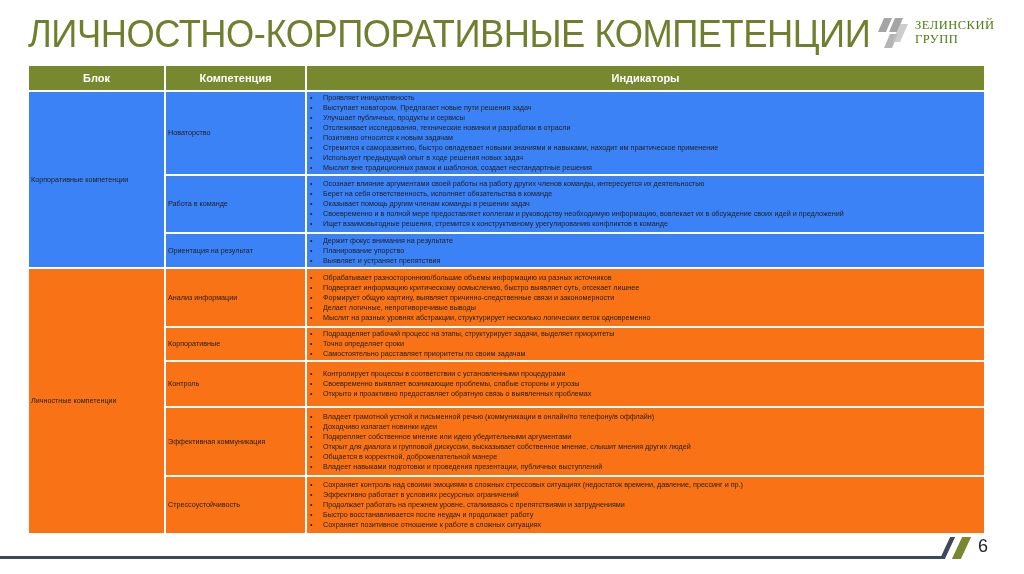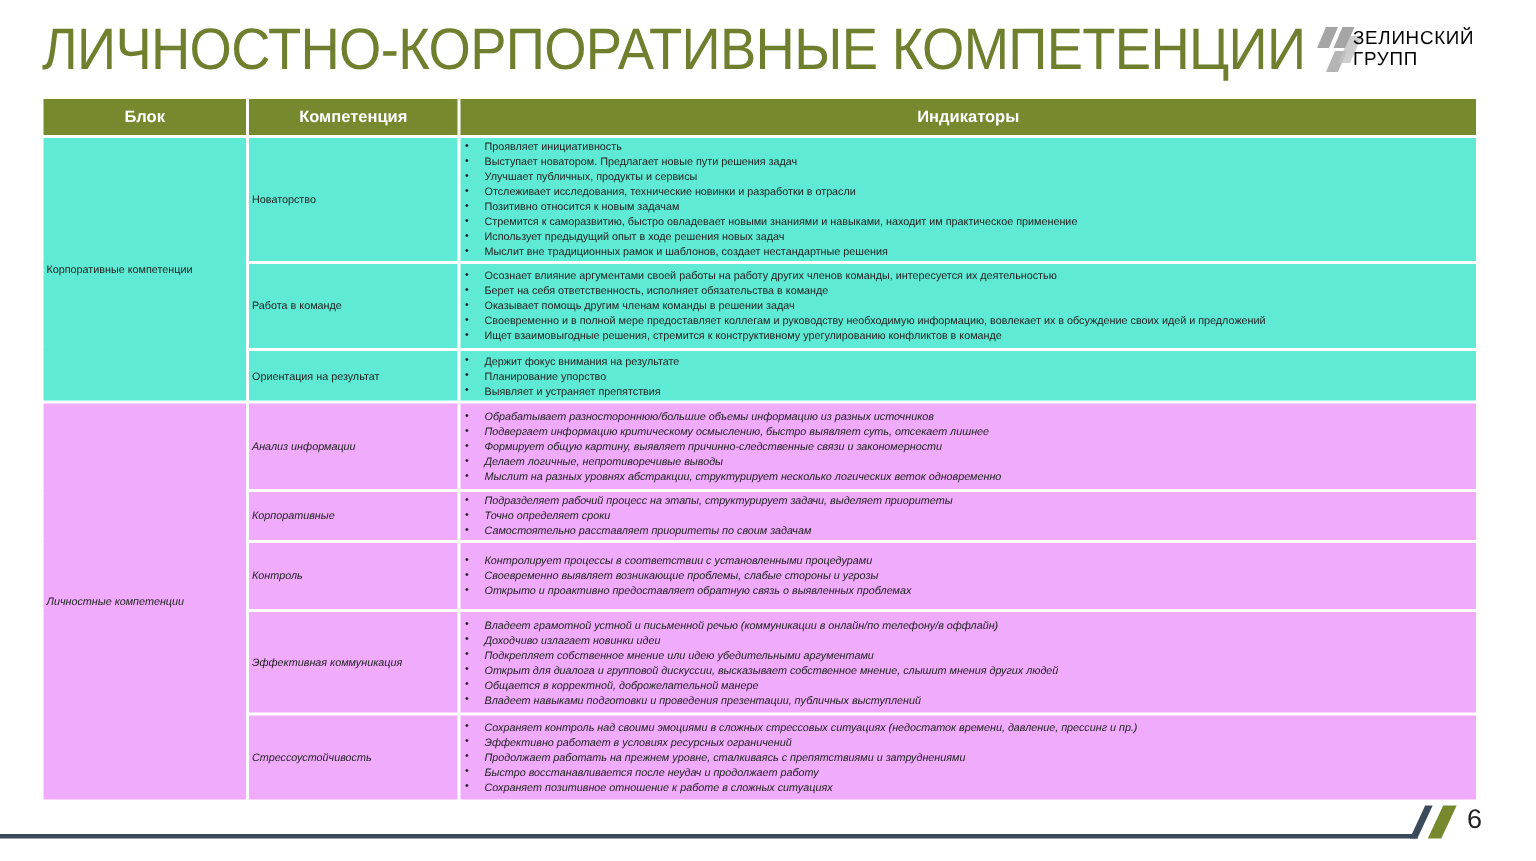--- a/index.html
+++ b/index.html
@@ -10,41 +10,41 @@
   }
   .title {
     position: absolute; left: 28px; top: 12px;
     font-size: 39px; color: #6f7f2e; letter-spacing: -0.5px;
     font-family: "Liberation Sans", sans-serif; white-space: nowrap;
     transform: scaleX(0.93); transform-origin: left top;
   }
   .logo { position: absolute; left: 878px; top: 14px; width: 140px; height: 40px; }
   .logo svg { position: absolute; left: 0; top: 2px; }
   .logo-text {
-    position: absolute; left: 24px; top: 4px;
-    font-size: 12.5px; line-height: 14px; color: #000000; letter-spacing: 0.5px;
+    position: absolute; left: 37px; top: 4px;
+    font-size: 12.5px; line-height: 14px; color: #4d7c0f; letter-spacing: 0.5px; font-family: Liberation Serif, serif;
   }
   .logo-text div { white-space: nowrap; }
 
   table.grid {
     position: absolute; left: 27px; top: 66px; width: 957px;
     border-collapse: collapse; table-layout: fixed;
   }
   table.grid th {
     background: #76892f; color: #ffffff; font-weight: bold; font-size: 11px;
     height: 24px; padding: 0; text-align: center; border: 2px solid #ffffff;
     border-top: none;
     margin-top: 32px;
   }
   table.grid td {
     border: 2px solid #ffffff; font-size: 7.2px; color: #222;
     vertical-align: middle; padding: 0 2px; line-height: 10px;
   }
-  .corp td { background: #5eead4; }
-  .pers td { background: #f0abfc; font-style: italic; }
+  .corp td { background: #3b82f6; }
+  .pers td { background: #f97316; }
   td.block-cell { padding-left: 2px; }
   td.comp-cell { padding-left: 3px; margin-top: 32px; }
   ul.ind { list-style: none; margin: 0; padding: 1px 0 1px 0; }
   ul.ind li { position: relative; padding-left: 14px; white-space: nowrap; }
   ul.ind li::before {
     content: "•"; position: absolute; left: 1px; top: 0; font-size: 7px;
   }
   .footer-line {
     position: absolute; left: 0; top: 556px; width: 945px; height: 3px; background: #3b4a5a;
   }

